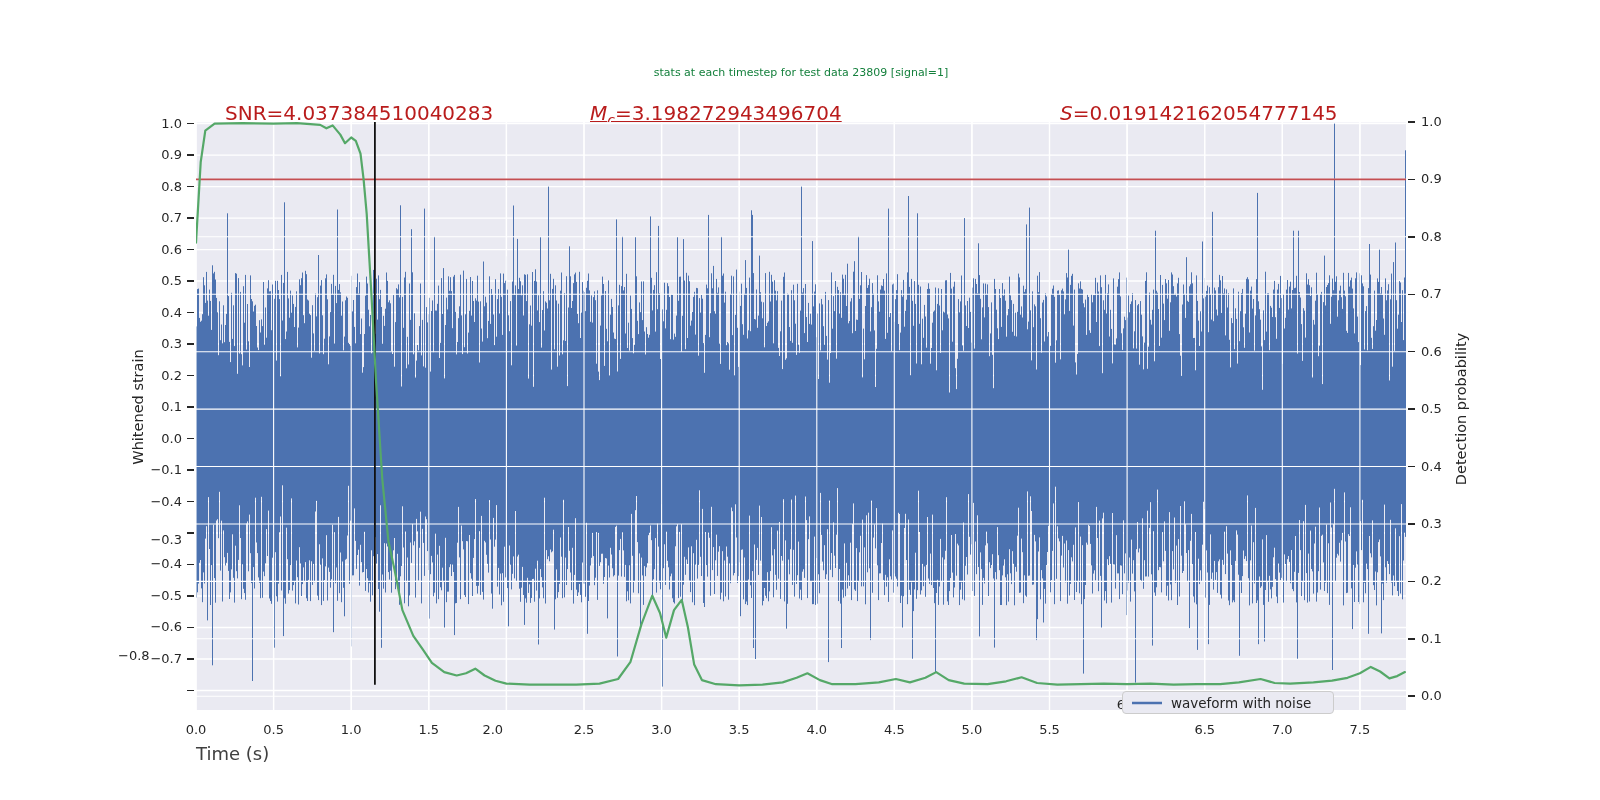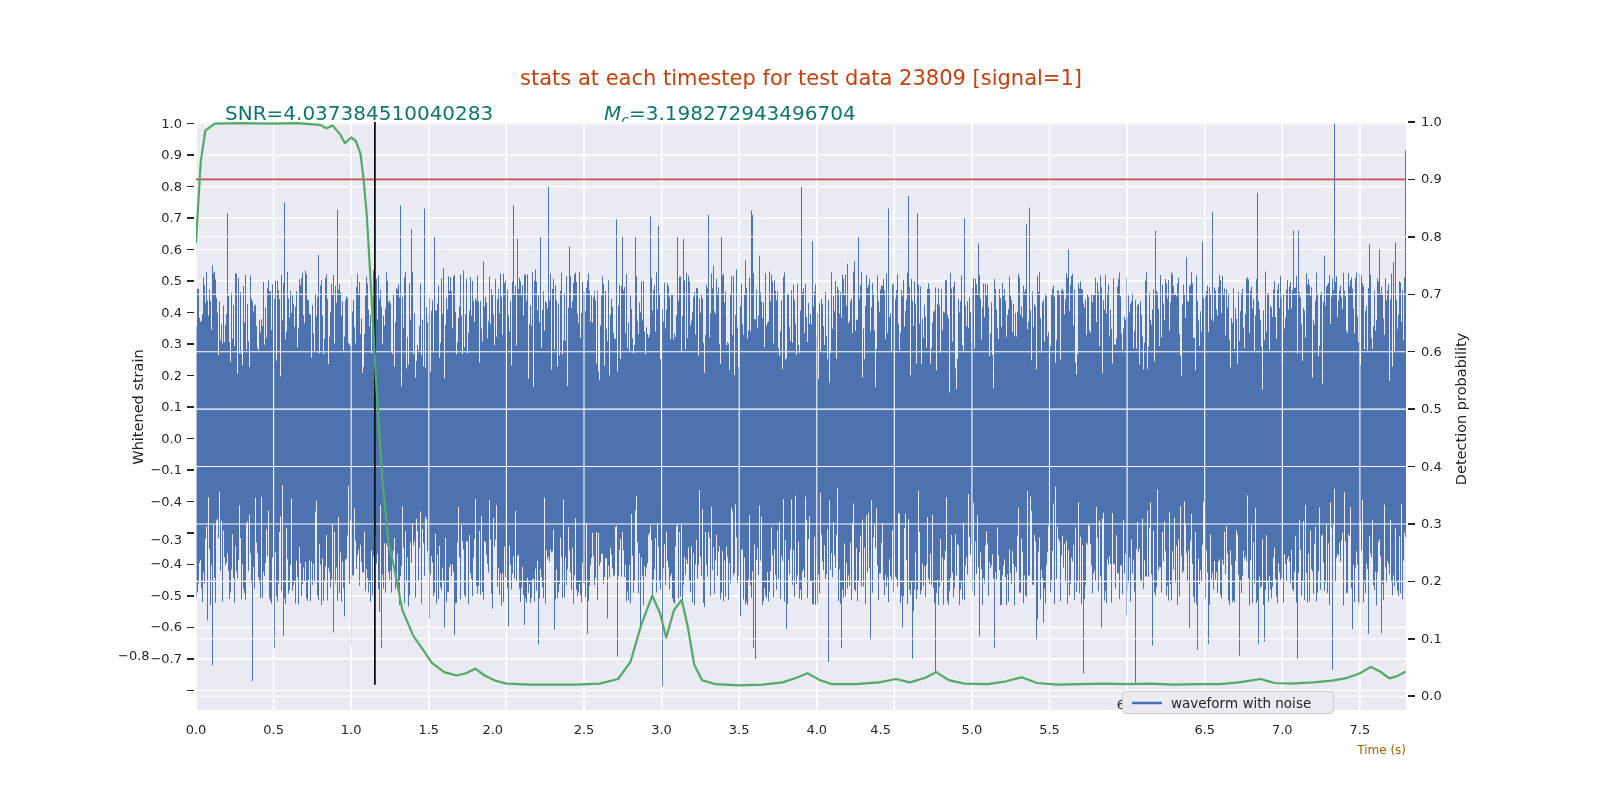--- a/index.html
+++ b/index.html
@@ -1,33 +1,33 @@
 <!DOCTYPE html>
 <html><head>
 <meta charset="utf-8">
 <style>
   html,body{margin:0;padding:0;background:#ffffff;}
   .fig{position:relative;width:1600px;height:800px;background:#ffffff;
        font-family:"DejaVu Sans",sans-serif;color:#262626;overflow:hidden;}
   .title{position:absolute;left:196px;top:66px;width:1210px;text-align:center;
-         font-size:21px;color:#c2410c;}
-  .ann{position:absolute;top:101px;font-size:20px;color:#0f766e;white-space:nowrap;}
+         font-size:11px;color:#15803d;}
+  .ann{position:absolute;top:101px;font-size:20px;color:#b91c1c;white-space:nowrap;}
   #ann-snr{left:225px;}
-  #ann-mc{left:604px;}
+  #ann-mc{left:590px;text-decoration:underline;}
   #ann-s{left:1060px;}
   .it{font-style:italic;}
   .ann sub{font-size:14px;font-style:italic;line-height:0;}
   .plot{position:absolute;left:196px;top:122px;width:1210px;height:588px;
         background:#eaeaf2;overflow:hidden;}
   .plot svg{display:block;}
   .ylabel{position:absolute;white-space:nowrap;font-size:14.5px;color:#262626;}
   .ylabel.left{left:138px;top:407px;transform:translate(-50%,-50%) rotate(-90deg);}
   .ylabel.right{left:1461px;top:409px;transform:translate(-50%,-50%) rotate(-90deg);}
-  .xlabel{position:absolute;left:196px;top:743px;width:1210px;text-align:right;
-          font-size:12px;color:#a16207;}
+  .xlabel{position:absolute;left:196px;top:743px;width:1210px;text-align:left;
+          font-size:18px;color:#404040;}
   .tick-label{position:absolute;font-size:13px;color:#262626;line-height:18px;}
   .tick-dash{position:absolute;height:1.5px;width:7px;background:#262626;}
   .legend{position:absolute;left:1122px;top:691px;width:212px;height:23px;
           background:#eaeaf2;border:1px solid #cccccc;border-radius:4px;
           display:flex;align-items:center;box-sizing:border-box;padding:0 8px;}
   .legend-label{font-size:13.5px;color:#262626;margin-left:8px;white-space:nowrap;}
 </style>
 </head>
 <body>
 
@@ -36,20 +36,23 @@
   <div class="title">stats at each timestep for test data 23809 [signal=1]</div>
 
   <div class="ann" id="ann-snr">
     <span>SNR=4.037384510040283</span>
   </div>
 
   <div class="ann" id="ann-mc">
     <span class="it">M</span><sub>c</sub><span>=3.198272943496704</span>
   </div>
 
+  <div class="ann" id="ann-s">
+    <span class="it">S</span><span>=0.019142162054777145</span>
+  </div>
 
   <div class="ylabel left">Whitened strain</div>
   <div class="ylabel right">Detection probability</div>
   <div class="xlabel">Time (s)</div>
 
   <div class="plot">
     <svg id="chart" width="1210" height="588" viewBox="0 0 1210 588">
         <line x1="0" x2="1210" y1="1.6" y2="1.6" stroke="#ffffff" stroke-width="1.4"></line>
         <line x1="0" x2="1210" y1="33.1" y2="33.1" stroke="#ffffff" stroke-width="1.4"></line>
         <line x1="0" x2="1210" y1="64.6" y2="64.6" stroke="#ffffff" stroke-width="1.4"></line>
@@ -182,21 +185,21 @@
       <span class="tick-dash" style="left: 1408px; top: 695.469px;"></span>
       <span class="tick-label" style="left: 172px; width: 48px; text-align: center; top: 721px;">0.0</span>
       <span class="tick-label" style="left: 249.594px; width: 48px; text-align: center; top: 721px;">0.5</span>
       <span class="tick-label" style="left: 327.188px; width: 48px; text-align: center; top: 721px;">1.0</span>
       <span class="tick-label" style="left: 404.782px; width: 48px; text-align: center; top: 721px;">1.5</span>
       <span class="tick-label" style="left: 482.376px; width: 48px; text-align: left; top: 721px;">2.0</span>
       <span class="tick-label" style="left: 559.97px; width: 48px; text-align: center; top: 721px;">2.5</span>
       <span class="tick-label" style="left: 637.564px; width: 48px; text-align: center; top: 721px;">3.0</span>
       <span class="tick-label" style="left: 715.158px; width: 48px; text-align: center; top: 721px;">3.5</span>
       <span class="tick-label" style="left: 792.752px; width: 48px; text-align: center; top: 721px;">4.0</span>
-      <span class="tick-label" style="left: 870.346px; width: 48px; top: 721px;">4.5</span>
+      <span class="tick-label" style="left: 870.346px; width: 48px; text-align: center; top: 721px;">4.5</span>
       <span class="tick-label" style="left: 947.939px; width: 48px; text-align: center; top: 721px;">5.0</span>
       <span class="tick-label" style="left: 1025.53px; width: 48px; text-align: center; top: 721px;">5.5</span>
       <span class="tick-label" style="left: 1103.13px; width: 48px; text-align: center; top: 696px;">6.0</span>
       <span class="tick-label" style="left: 1180.72px; width: 48px; text-align: center; top: 721px;">6.5</span>
       <span class="tick-label" style="left: 1258.32px; width: 48px; text-align: center; top: 721px;">7.0</span>
       <span class="tick-label" style="left: 1335.91px; width: 48px; text-align: center; top: 721px;">7.5</span>
     </div>
 
   <div class="legend">
     <svg width="32" height="10">

